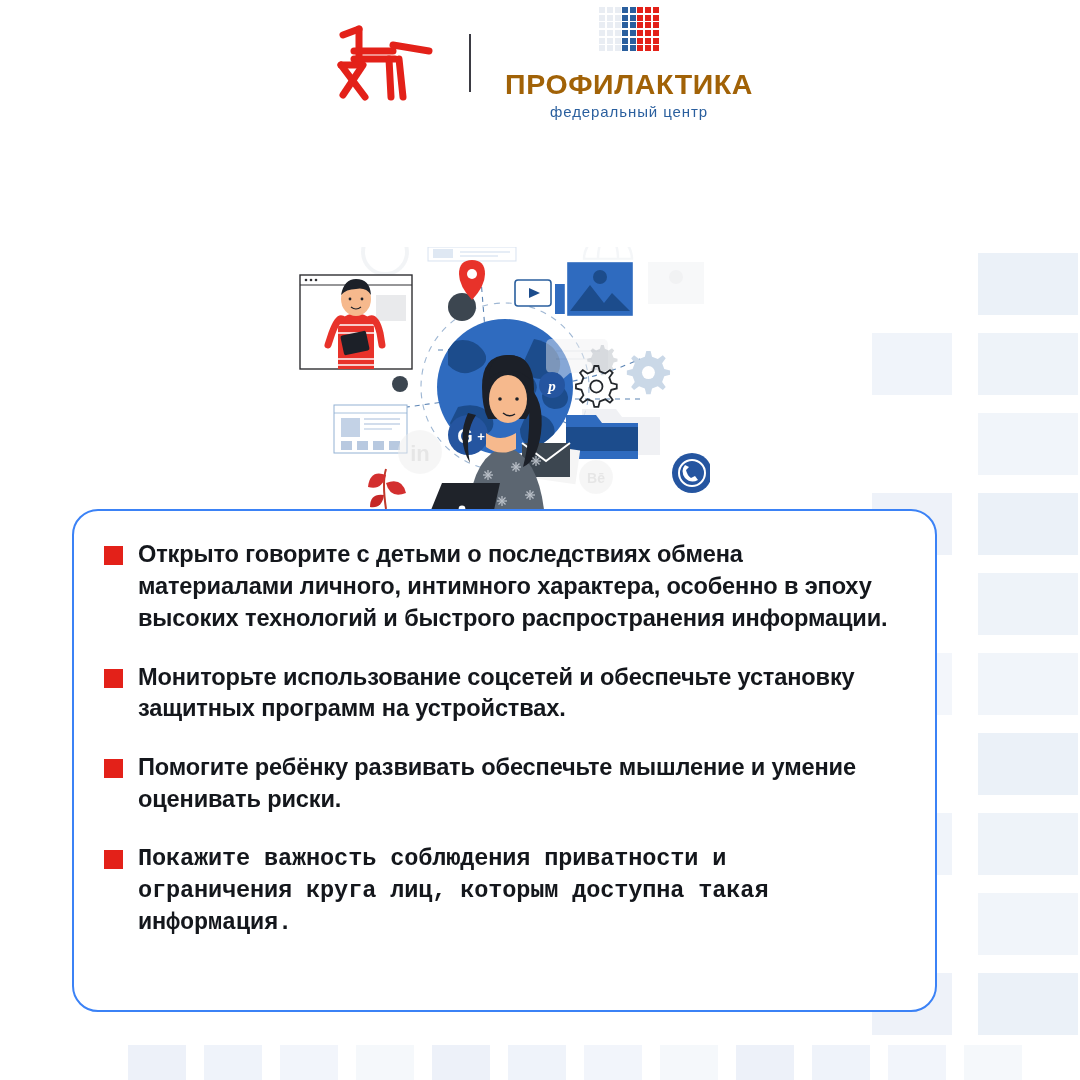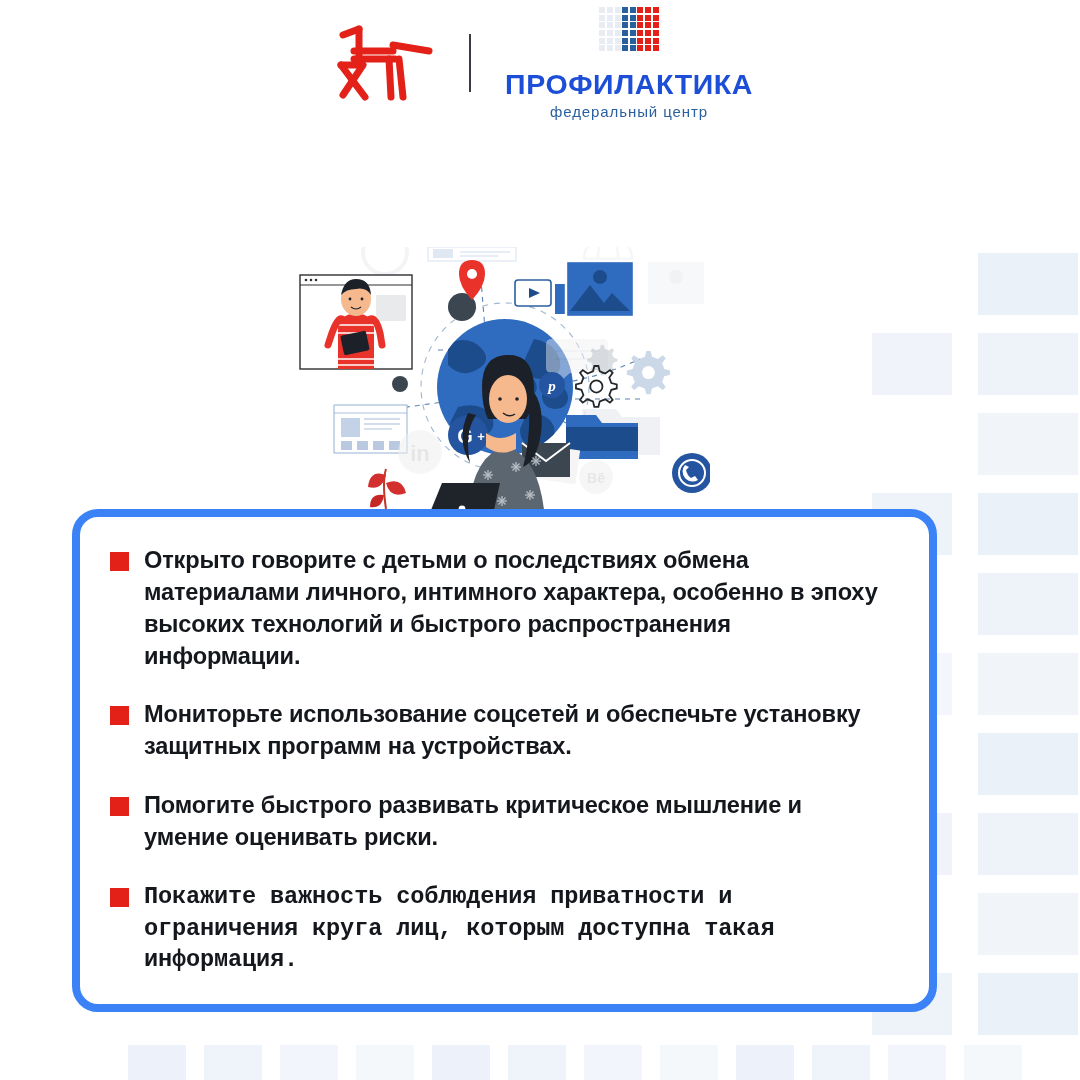--- a/index.html
+++ b/index.html
@@ -70,21 +70,21 @@
     grid-template-columns: repeat(8, 6px);
     grid-template-rows: repeat(6, 6px);
     gap: 1.6px;
     margin-bottom: 7px;
   }
   .logo-squares i { display: block; width: 6px; height: 6px; }
   .sq-g { background: #e9edf3; }
   .sq-b { background: #2a5f9e; }
   .sq-r { background: #e32119; }
   .brand-title {
-    color: #1d4ed8;
+    color: #a16207;
     font-size: 28.5px;
     font-weight: bold;
     letter-spacing: 0.6px;
     line-height: 1;
     margin-top: 12px;
   }
   .brand-sub {
     color: #2a5f9e;
     font-size: 15px;
     letter-spacing: 0.9px;
@@ -127,21 +127,21 @@
   .illo-svg { position: absolute; left: 290px; top: 0; }
 
   
   .card {
     position: absolute;
     left: 72px;
     top: 509px;
     width: 865px;
     height: 503px;
     background: #ffffff;
-    border: 8px solid #3b82f6;
+    border: 2px solid #3b82f6;
     border-radius: 26px;
     z-index: 8;
     padding: 28px 44px 24px 30px;
   }
   .bullet-list { list-style: none; }
   .bullet {
     display: flex;
     align-items: flex-start;
     margin-bottom: 27px;
   }
@@ -512,21 +512,21 @@
         <li class="bullet">
           <span class="bullet-marker" style="background: rgb(227, 33, 25);"></span>
           <span class="bullet-text">Открыто говорите с детьми о последствиях обмена материалами личного, интимного характера, особенно в эпоху высоких технологий и быстрого распространения информации.</span>
         </li>
         <li class="bullet">
           <span class="bullet-marker" style="background: rgb(227, 33, 25);"></span>
           <span class="bullet-text">Мониторьте использование соцсетей и обеспечьте установку защитных программ на устройствах.</span>
         </li>
         <li class="bullet">
           <span class="bullet-marker" style="background: rgb(227, 33, 25);"></span>
-          <span class="bullet-text">Помогите быстрого развивать критическое мышление и умение оценивать риски.</span>
+          <span class="bullet-text">Помогите ребёнку развивать обеспечьте мышление и умение оценивать риски.</span>
         </li>
         <li class="bullet">
           <span class="bullet-marker" style="background: rgb(227, 33, 25);"></span>
           <span class="bullet-text">Покажите важность соблюдения приватности и ограничения круга лиц, которым доступна такая информация.</span>
         </li>
       </ul>
   </div>
 
 </div>
 

